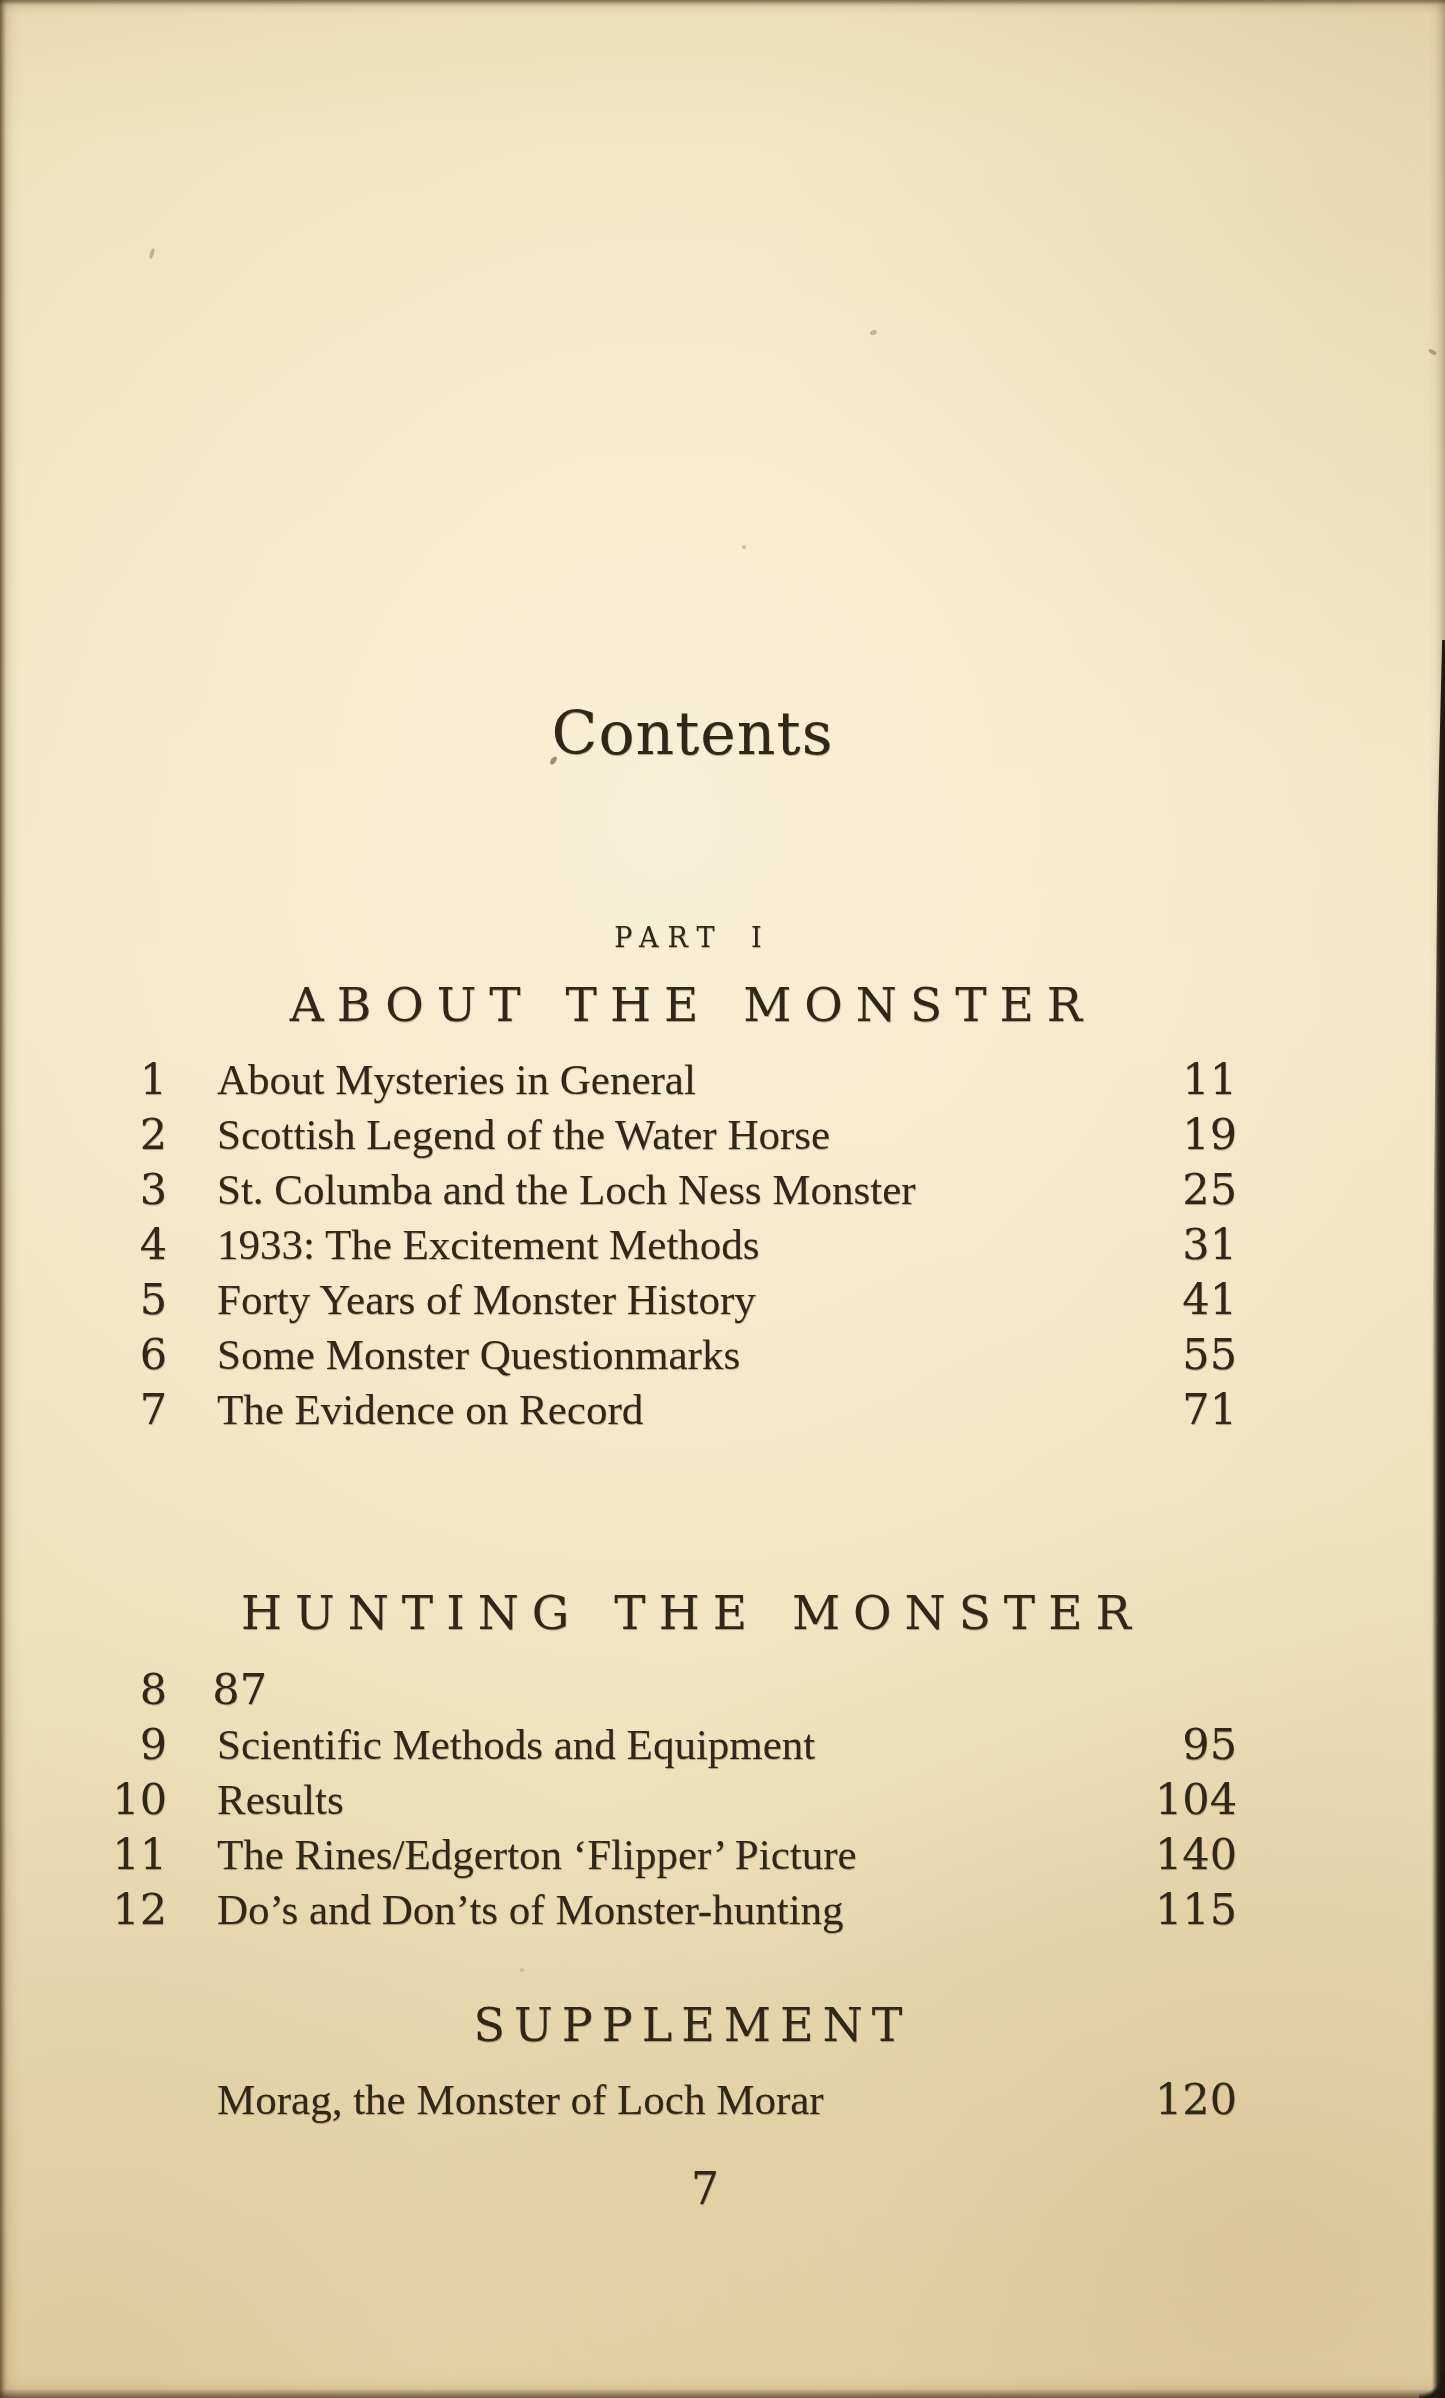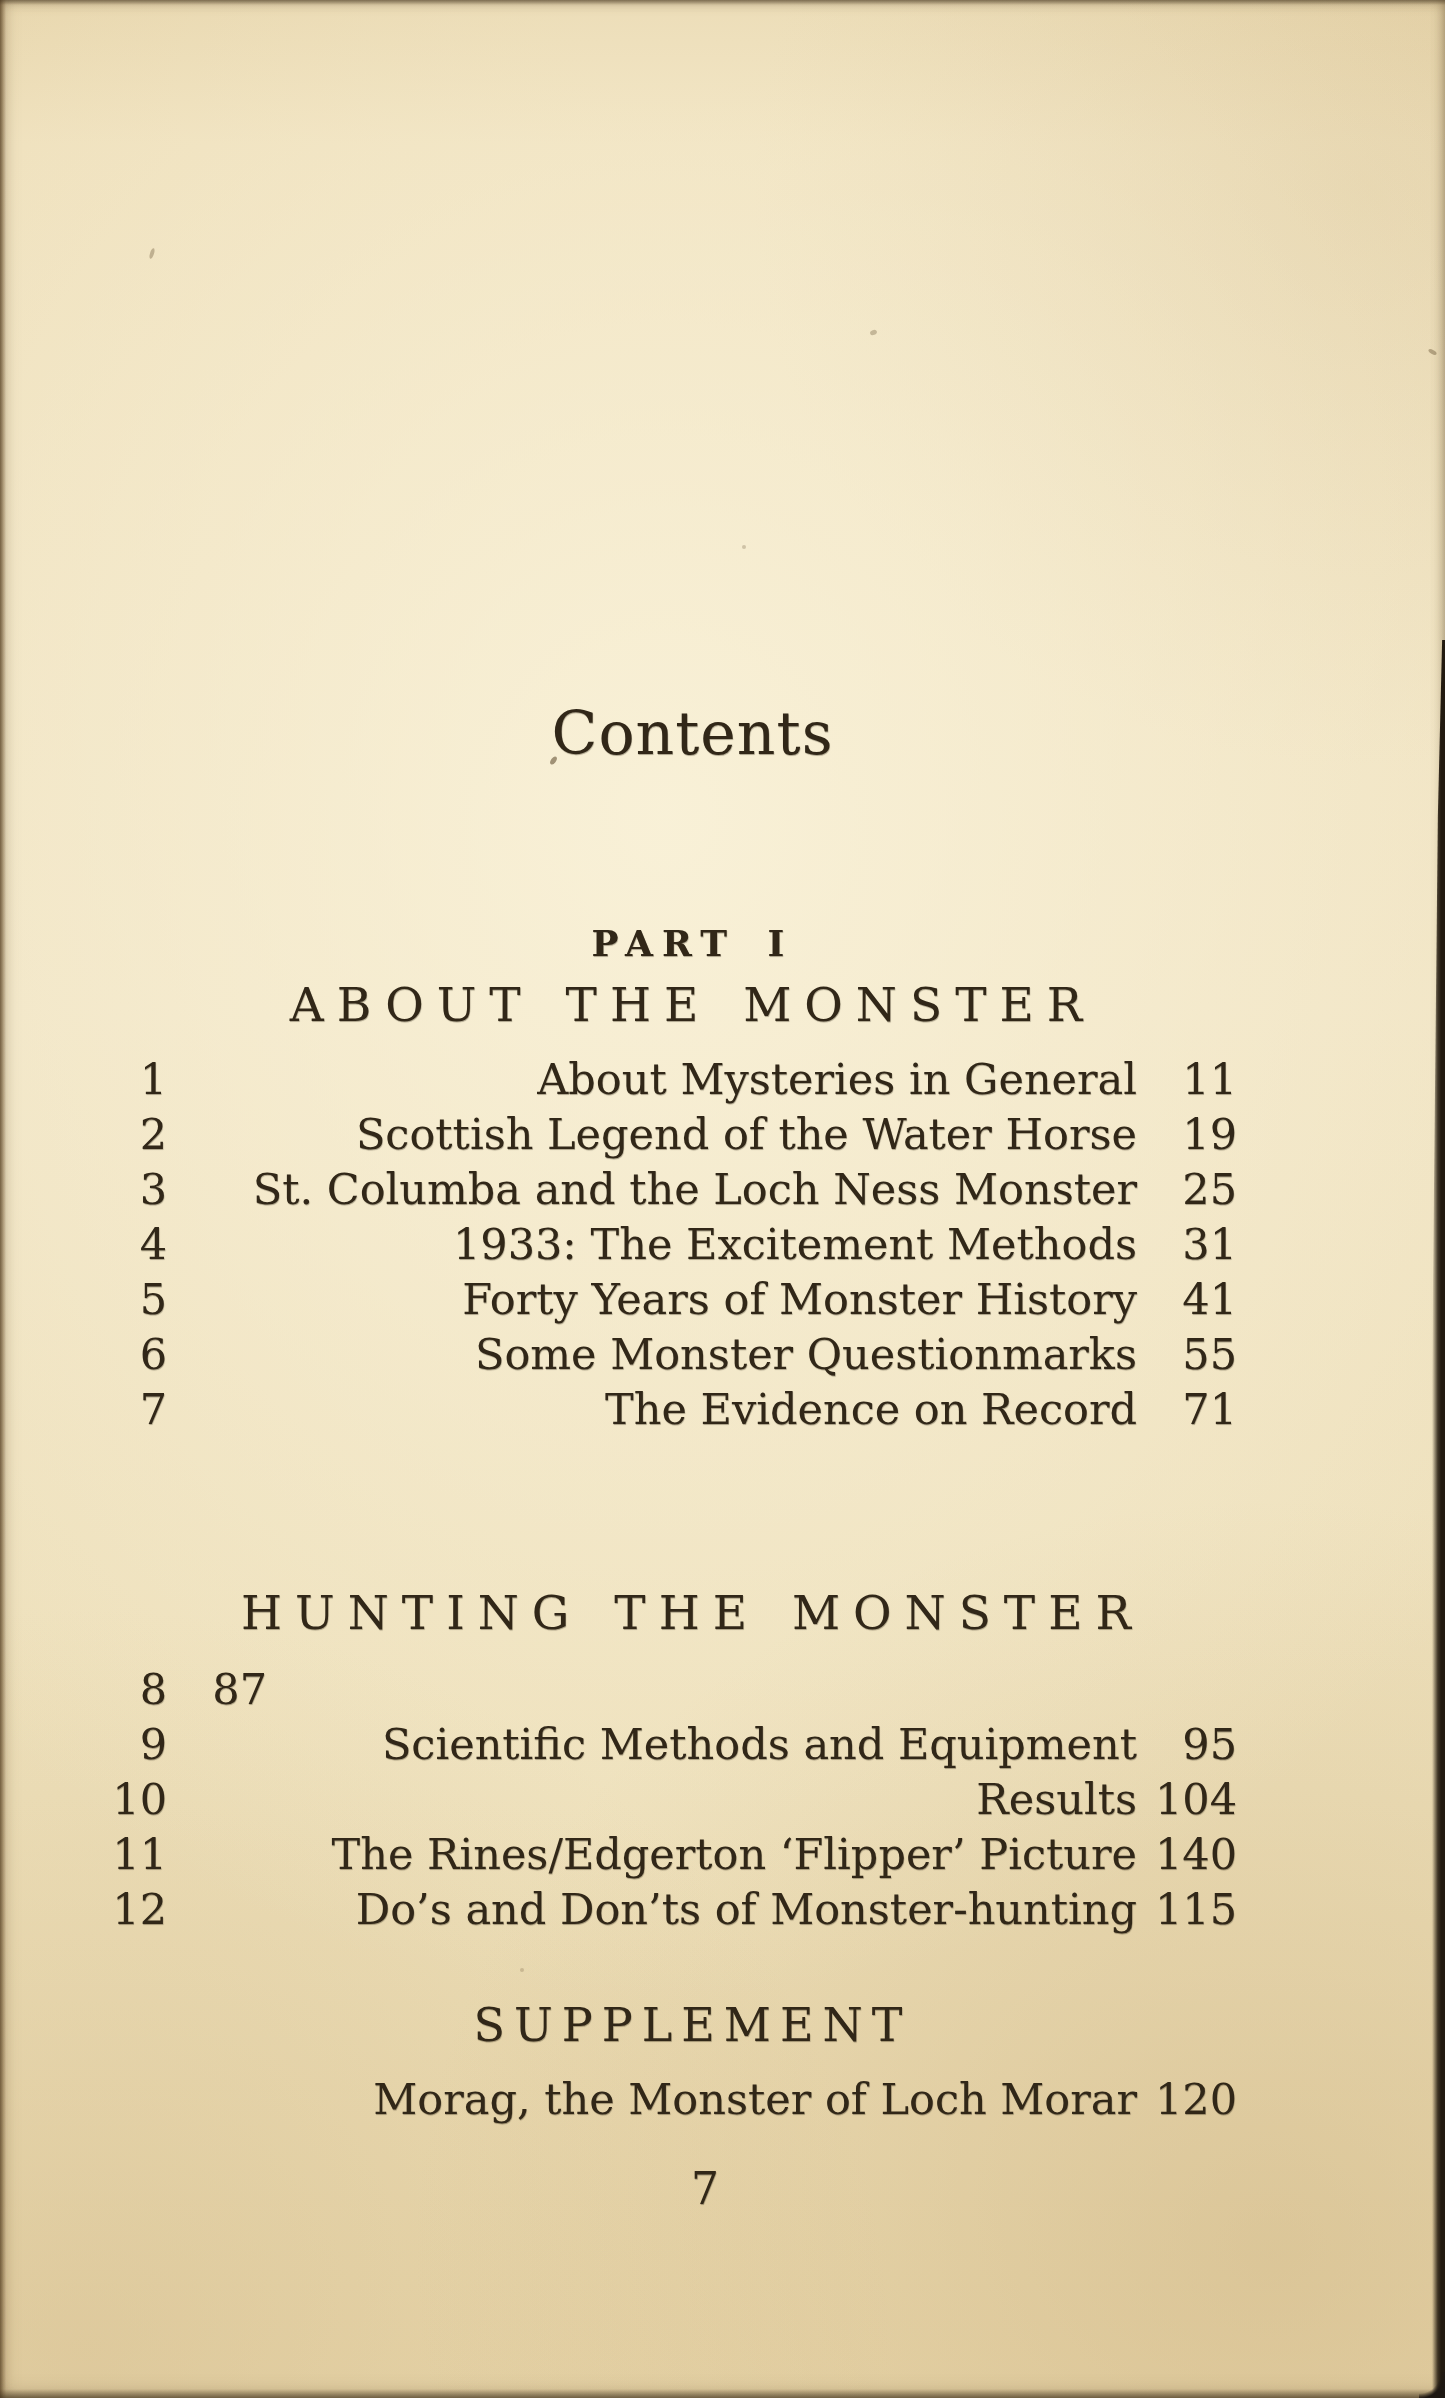--- a/index.html
+++ b/index.html
@@ -27,30 +27,30 @@
   .edge-top{position:absolute;left:0;right:0;top:0;height:5px;
     background:linear-gradient(180deg,rgba(70,55,34,0.5),rgba(70,55,34,0));}
   .edge-bottom{position:absolute;left:0;right:0;bottom:0;height:9px;
     background:linear-gradient(0deg,rgba(55,42,24,0.55),rgba(55,42,24,0));}
   .corner-br{position:absolute;right:0;bottom:0;width:26px;height:26px;
     background:radial-gradient(circle at 0 0,rgba(29,23,18,0) 58%,#1d1712 72%);}
   
   .ink{text-shadow:0.5px 0.6px 0.7px rgba(44,34,18,0.35);}
   .center-box{position:absolute;left:105px;width:1175px;text-align:center;}
   .contents-title{top:698px;font-size:60px;letter-spacing:1px;}
-  .part-label{font-size:36px;letter-spacing:9px;word-spacing:10px;font-weight:bold;}
+  .part-label{font-size:27px;letter-spacing:9px;word-spacing:10px;}
   .part-heading{font-size:47px;letter-spacing:13px;word-spacing:4px;}
   .p1-label{top:922px;} .p1-heading{top:977px;}
   .p2-label{top:1532px;} .p2-heading{top:1585px;}
   .supp-heading{top:1998px;font-size:46px;letter-spacing:9px;}
   .toc{position:absolute;left:105px;width:1132px;}
   .toc-p1{top:1052px;} .toc-p2{top:1662px;} .toc-supp{top:2072px;}
   .row{display:flex;height:55px;line-height:55px;font-size:43px;}
   .num{width:62px;text-align:right;flex:none;}
-  .ttl{flex:1;padding-left:50px;text-align:right;white-space:nowrap;}
+  .ttl{flex:1;padding-left:50px;text-align:left;white-space:nowrap;font-family:Liberation Serif, serif;}
   .pg{width:100px;text-align:right;flex:none;}
   .folio{position:absolute;left:105px;width:1200px;top:2163px;text-align:center;font-size:44px;}
   
   .speck{position:absolute;border-radius:50%;background:rgba(90,70,40,0.55);}
 </style>
 </head>
 <body>
 
 <div class="stage">
   <div class="page"></div>

